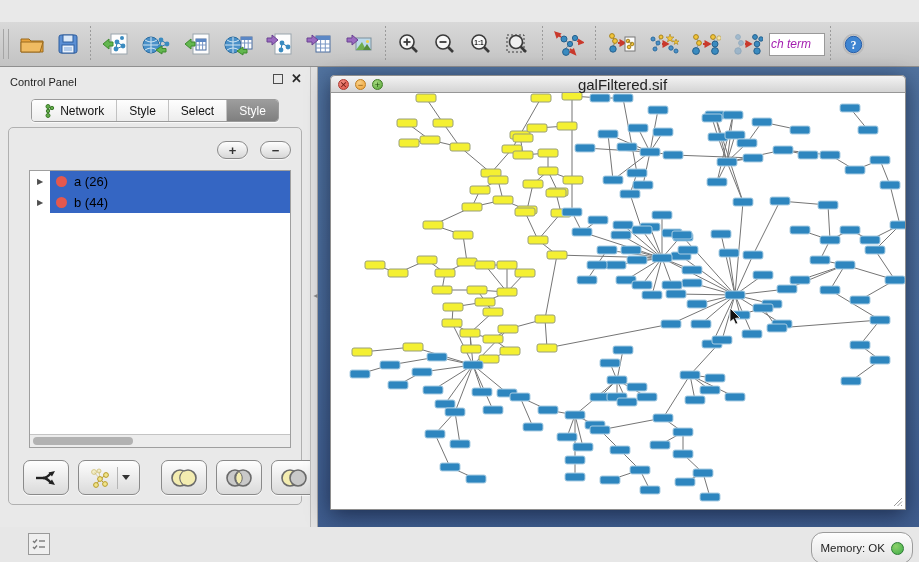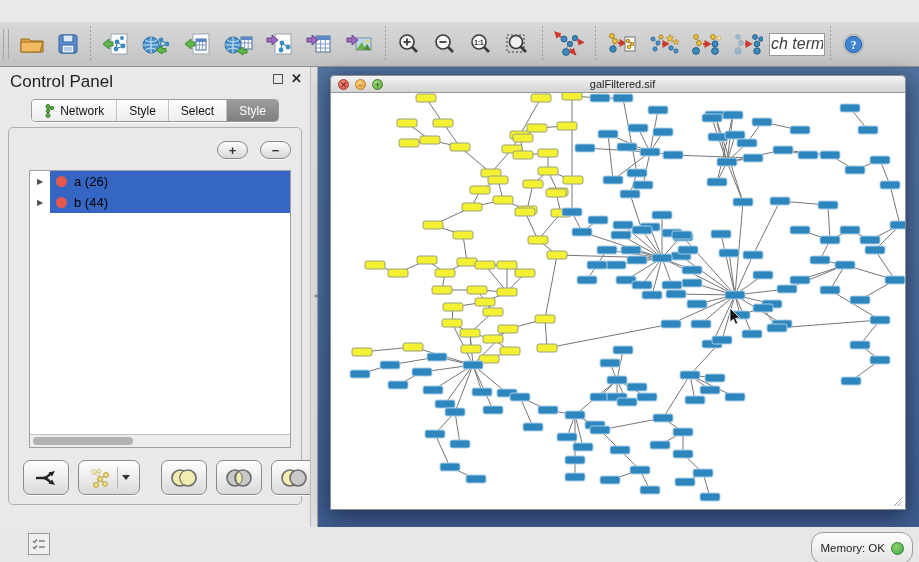--- a/index.html
+++ b/index.html
@@ -16,33 +16,33 @@
   .expand-ic { position:absolute; right:6px; top:3px; }
 
   
   .toolbar { position:absolute; left:0; top:22px; width:919px; height:45px;
     background:linear-gradient(180deg,#d9d9d9,#c3c3c3); border-bottom:1px solid #8f8f8f;
     display:flex; align-items:center; }
   .grip { width:6px; height:30px; margin:0 4px 0 3px; border-left:1px solid #a5a5a5; border-right:1px solid #a5a5a5; }
   .tbtn { height:38px; display:flex; align-items:center; justify-content:center; padding:0 6px; cursor:default; }
   .tsep { width:1px; height:36px; margin:0 5px; background-image:linear-gradient(#9b9b9b 55%, transparent 0); background-size:1px 4px; }
   .searchbox { width:56px; height:23px; border:1px solid #9a9a9a; background:#fff; font-style:italic;
-    font-size:16px; color:#404040; padding:0 1px; font-family:"Liberation Sans",sans-serif; }
+    font-size:12px; color:#a21caf; padding:0 1px; font-family:"Liberation Sans",sans-serif; }
 
   
   .dock { position:absolute; left:0; top:67px; width:310px; height:460px; background:#e9e9e9; }
   .splitter { position:absolute; left:310px; top:67px; width:8px; height:460px; background:#e2e2e2;
     border-left:1px solid #bdbdbd; border-right:1px solid #a9a9a9; }
   .split-arrow { position:absolute; left:1px; top:225px; font-size:7px; color:#8a8a8a; }
   .desktop { position:absolute; left:318px; top:67px; width:601px; height:460px;
     background:linear-gradient(180deg,#51739f 0%,#4a6c9b 55%,#3f5d8e 100%); }
 
   
   .dock-header { position:absolute; left:0; top:0; width:100%; height:30px; display:flex; align-items:center; }
-  .dock-title { margin-left:10px; font-size:17px; color:#1f1f1f; }
+  .dock-title { margin-left:10px; font-size:11px; color:#1f1f1f; }
   .dock-hbtns { position:absolute; right:8px; top:7px; display:flex; gap:8px; align-items:center; }
   .float-ic { width:10px; height:10px; border:1.5px solid #4d4d4d; background:transparent; }
   .close-ic { font-size:13px; font-weight:bold; color:#2b2b2b; line-height:10px; }
 
   .tabs { position:absolute; left:0; top:32px; width:100%; display:flex; justify-content:center; }
   .seg { display:flex; border:1px solid #9b9b9b; border-radius:4px; overflow:hidden; background:#fdfdfd; height:23px;
     box-shadow:0 1px 1px rgba(255,255,255,.8); }
   .seg-item { display:flex; align-items:center; padding:0 12px; font-size:12px; color:#111;
     border-left:1px solid #c2c2c2; background:linear-gradient(180deg,#fefefe,#ededed); }
   .seg-item:first-child { border-left:none; }
@@ -80,21 +80,21 @@
   .net-window { position:absolute; left:12px; top:8px; width:576px; height:435px;
     border-radius:5px 5px 2px 2px; box-shadow:0 5px 22px rgba(5,12,35,.6); background:#fff; }
   .net-titlebar { height:18px; background:linear-gradient(180deg,#f3f3f3,#d4d4d4);
     border:1px solid #8e8e8e; border-bottom:1px solid #979797; border-radius:5px 5px 0 0;
     display:flex; align-items:center; position:relative; }
   .lights { display:flex; gap:6px; margin-left:7px; }
   .light { width:11px; height:11px; border-radius:50%; font-size:9px; line-height:10px; text-align:center; }
   .light.red { background:radial-gradient(circle at 35% 30%,#f08d82,#dd4f43); border:1px solid #ad3a30; color:#6e1a12; }
   .light.orange { background:radial-gradient(circle at 35% 30%,#f8cf85,#efa033); border:1px solid #bc7d22; color:#7c4d08; }
   .light.green { background:radial-gradient(circle at 35% 30%,#a4d87e,#57a639); border:1px solid #417d26; color:#1f4d0c; }
-  .net-title { position:absolute; left:0; right:0; text-align:center; font-size:11px; color:#222;margin-left:9px; }
+  .net-title { position:absolute; left:0; right:0; text-align:center; font-size:15px; color:#222;margin-left:9px; }
   .net-canvas { position:relative; width:576px; height:417px; background:#fff;
     border:1px solid #8e8e8e; border-top:none; overflow:hidden; }
   .grip-corner { position:absolute; right:2px; bottom:2px; }
 
   
   .statusbar { position:absolute; left:0; top:527px; width:919px; height:35px; background:#e7e7e7; }
   .task-btn { position:absolute; left:28px; top:6px; width:22px; height:22px; border:1px solid #9a9a9a;
     background:#efefef; display:flex; align-items:center; justify-content:center; }
   .mem-btn { position:absolute; right:6px; top:5px; height:32px; padding:0 8px; border:1px solid #9b9b9b;
     border-radius:12px; background:linear-gradient(180deg,#fdfdfd,#e3e3e3); display:flex; align-items:center; gap:6px; }

